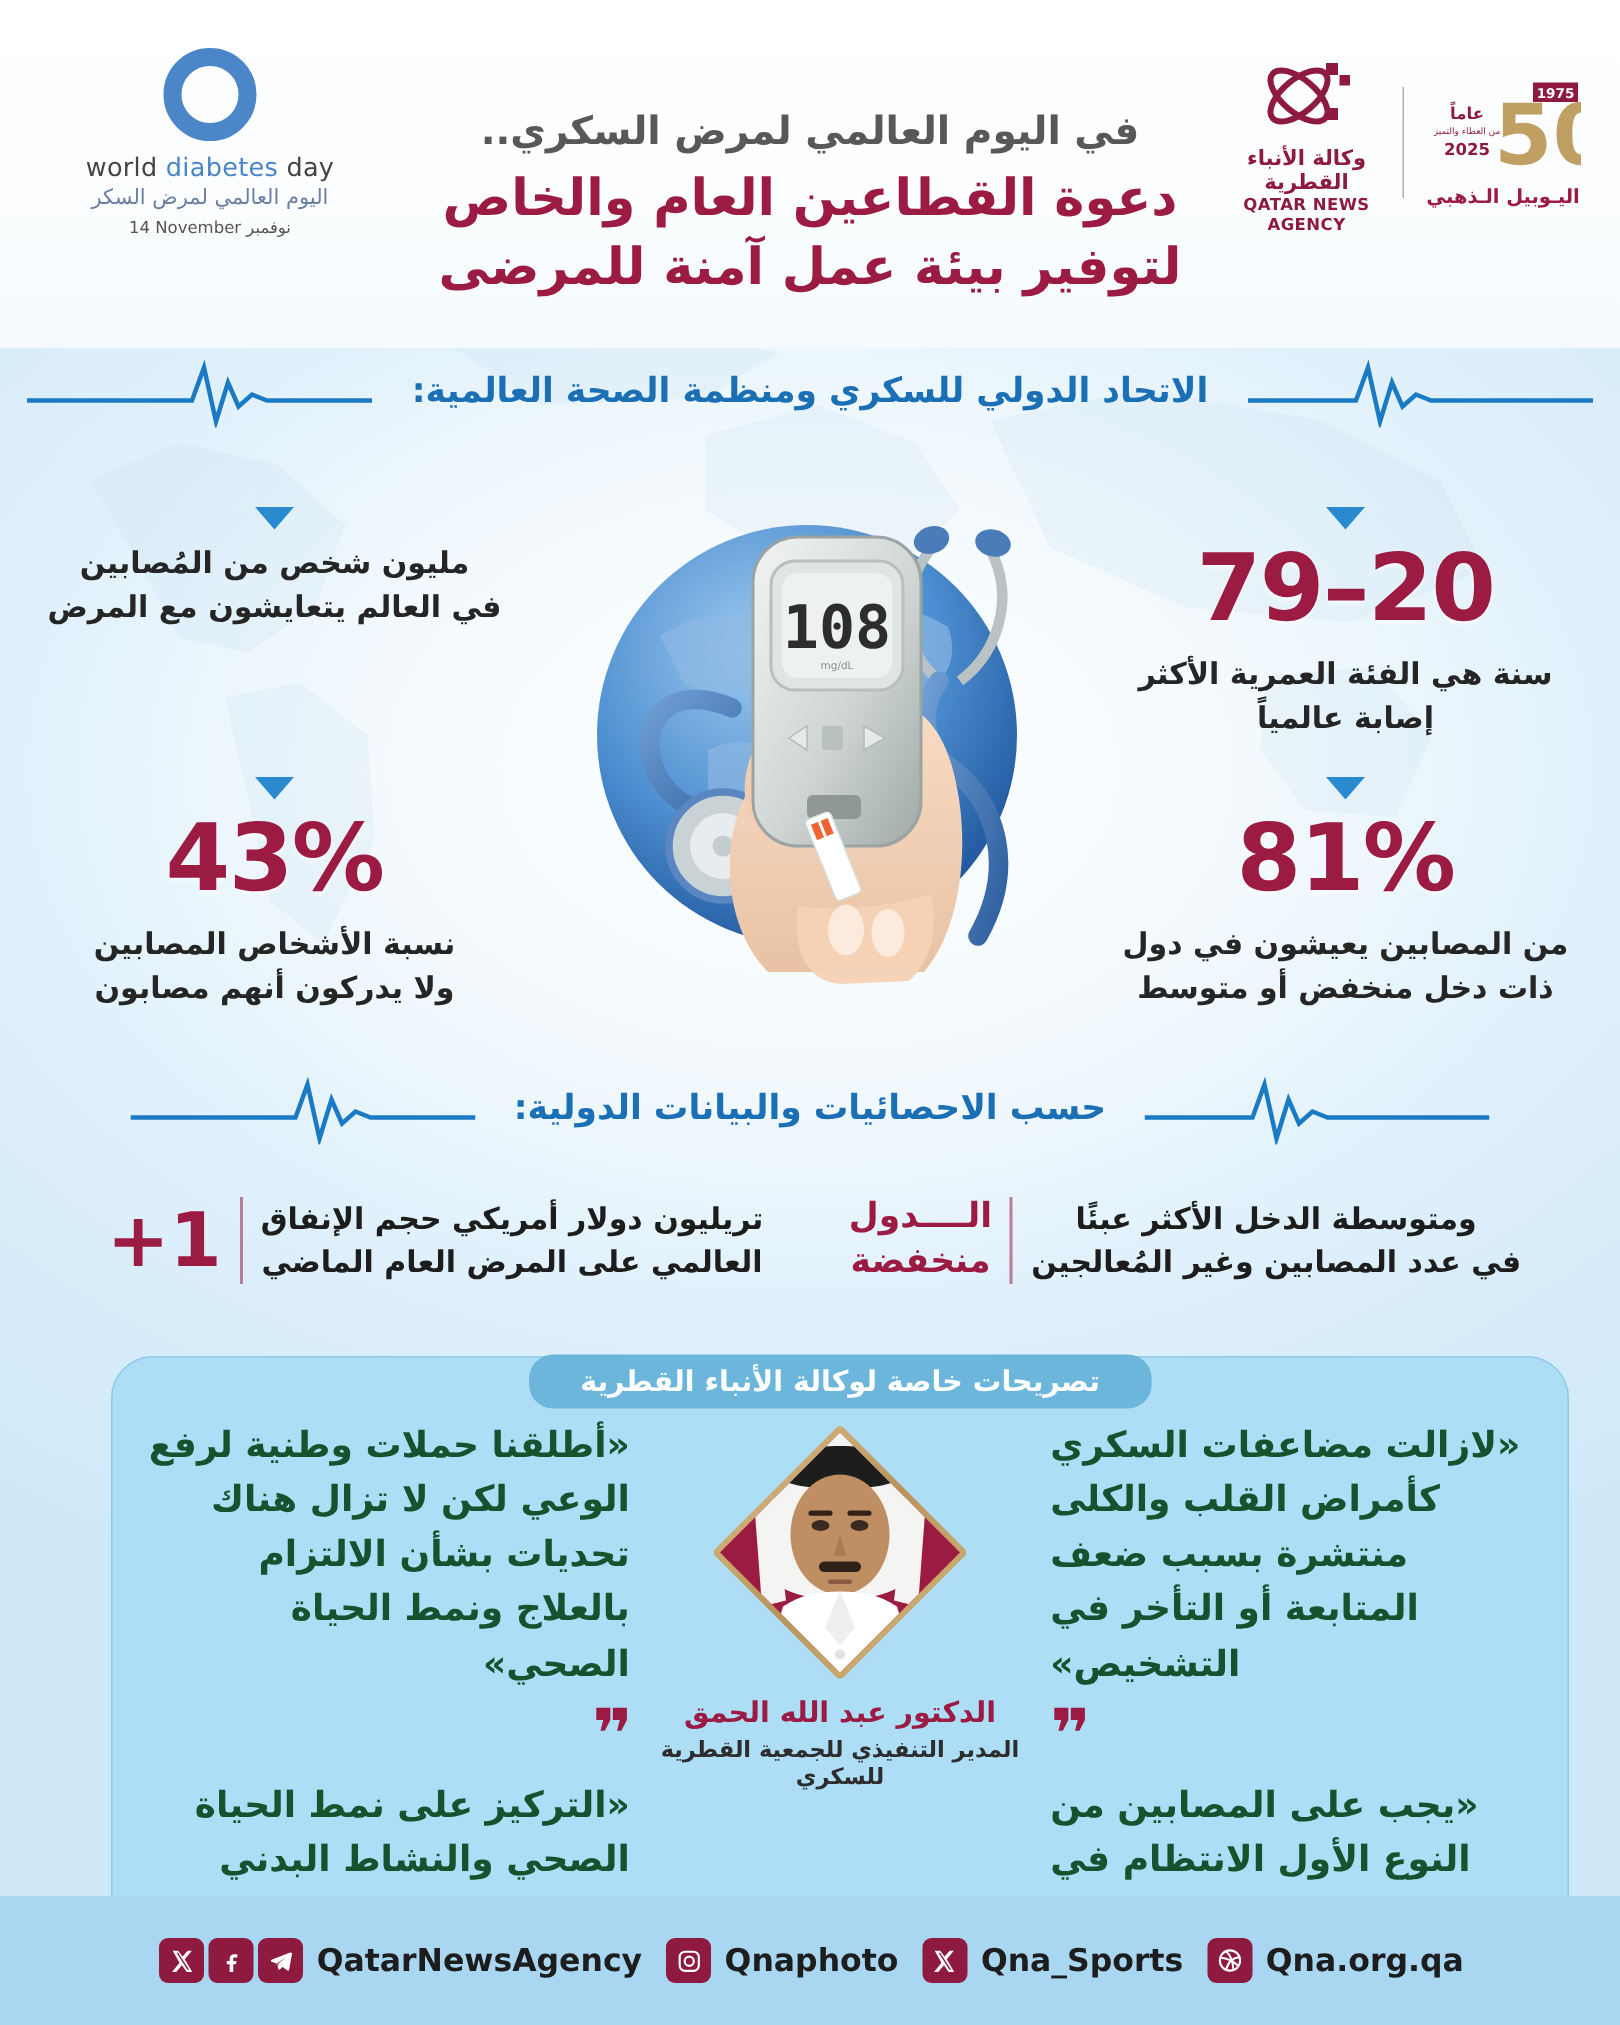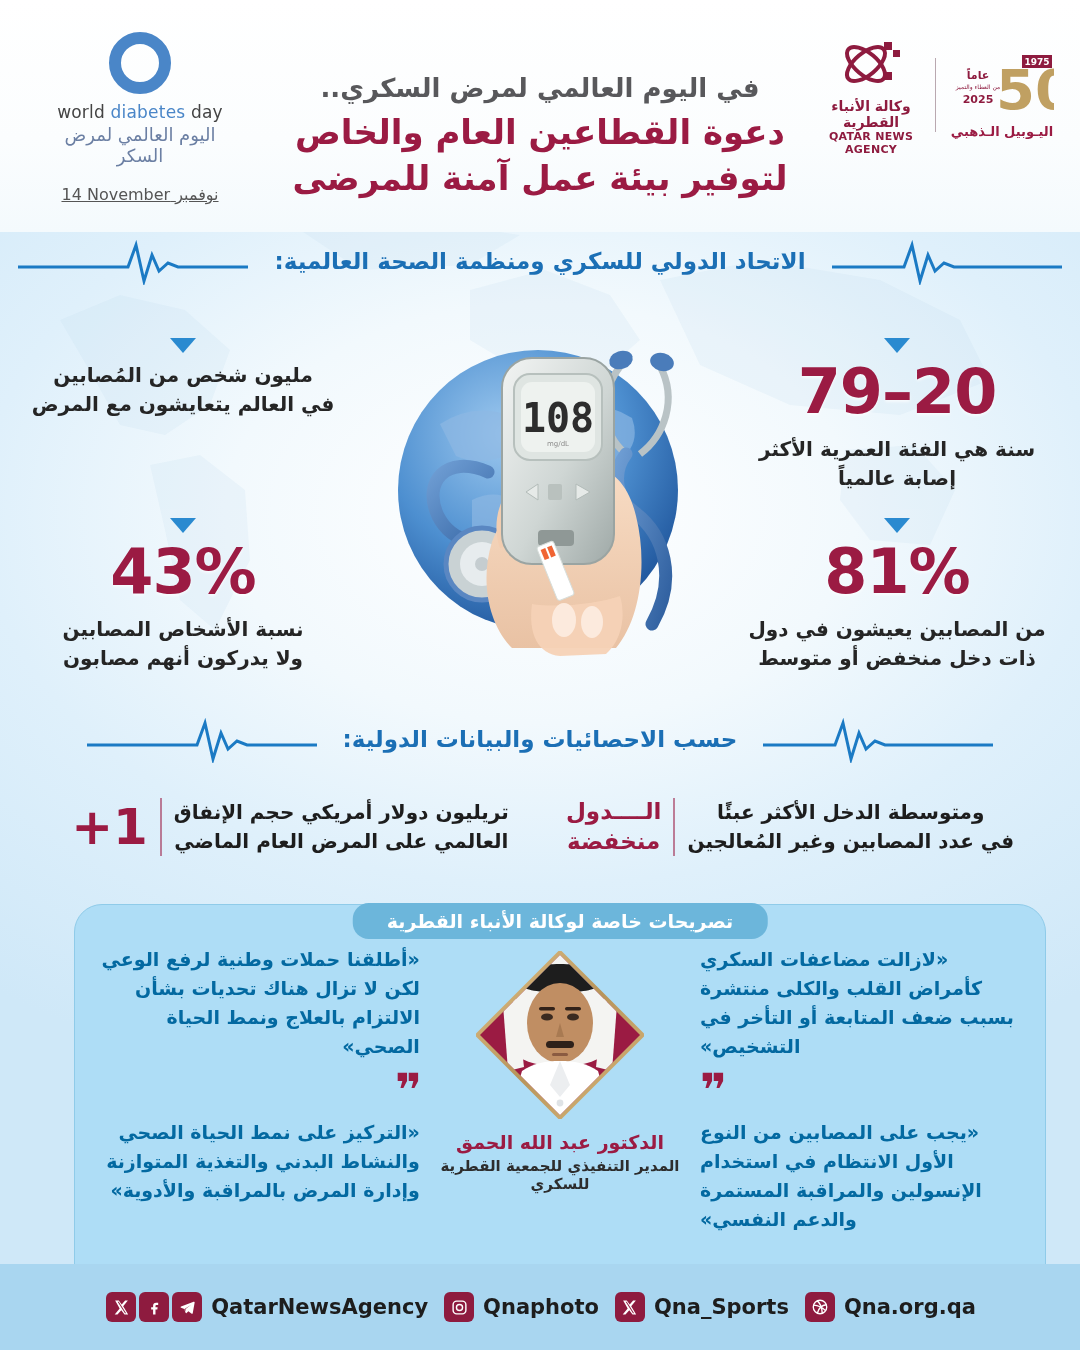--- a/index.html
+++ b/index.html
@@ -50,24 +50,24 @@
     border: 12px solid #4a86c8;
     border-radius: 50%;
     margin: 0 auto 8px;
   }
   .wdd-en { font-size: 17px; letter-spacing: .2px; white-space: nowrap; }
   .wdd-en .w1 { color: #444; }
   .wdd-en .w2 { color: #4a86c8; }
   .wdd-en .w3 { color: #444; }
   .wdd-ar {
     direction: rtl;
-    font-size: 18px; color: #6b7fa3; margin-top: 2px;
+    font-size: 14px; color: #6b7fa3; margin-top: 2px;
   }
   .wdd-date {
-    font-size: 16px; color: #555; margin-top: 19px; text-decoration: underline;
+    font-size: 11px; color: #555; margin-top: 5px;
   }
 
   .titles {
     position: absolute;
     right: 280px; top: 52px;
     width: 520px;
     text-align: center;
     margin-top: 20px;
   }
   .kicker {
@@ -244,23 +244,23 @@
   }
 
   .quote-grid {
     display: flex;
     align-items: flex-start;
     justify-content: space-between;
     gap: 0;
   }
   .q-col { width: 350px; }
   .q-col .quote {
-    font-size: 19px;
+    font-size: 24px;
     font-weight: 700;
-    color: #0369a1;
+    color: #14532d;
     line-height: 1.52;
     margin-bottom: 10px;
   }
   .q-right { text-align: right; }
   .q-left  { text-align: left; }
   .qmark {
     font-size: 46px;
     font-weight: 900;
     color: #9b1b43;
     line-height: .6;

